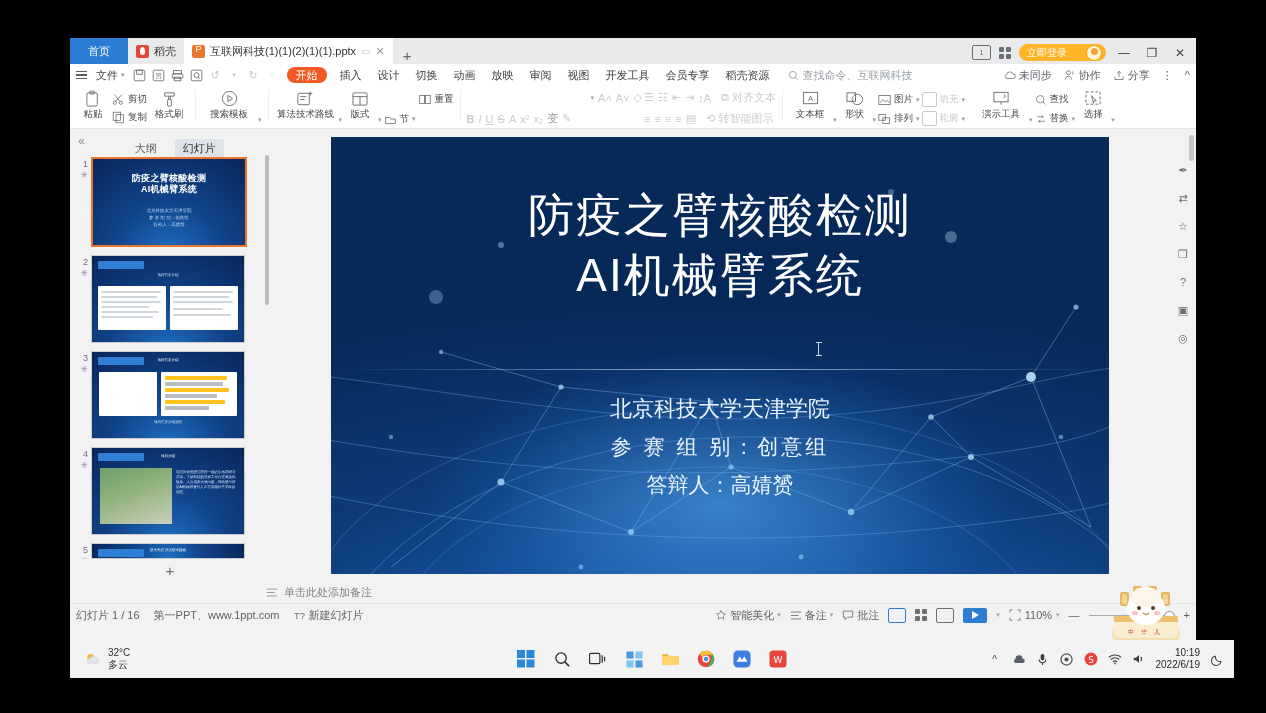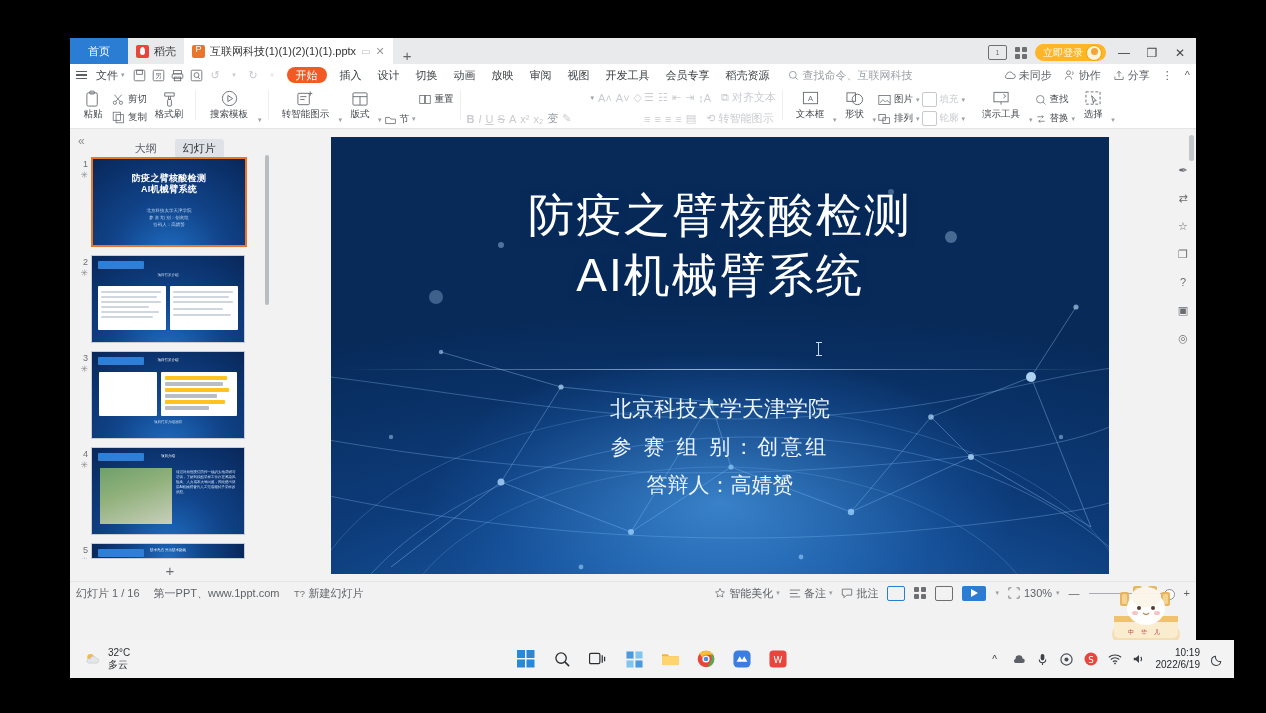--- a/index.html
+++ b/index.html
@@ -17,21 +17,21 @@
   .tb-ico.orange{background:#e8762c;}
   .tb-ico.red:after{content:"";position:absolute;left:4px;top:2.5px;width:5px;height:8px;background:#fff;border-radius:50% 50% 50% 50%/60% 60% 40% 40%;}
   .tb-ico.orange:after{content:"P";position:absolute;left:0;top:-1px;width:13px;text-align:center;font-size:9px;color:#fff;}
   .tb-x{color:#999;font-size:11px;cursor:default;}
   .tb-mon{color:#bbb;font-size:10px;}
   .tb-plus{font-size:15px;color:#666;padding:0 10px;}
   .tb-right{margin-left:auto;display:flex;align-items:center;gap:8px;padding:0 6px 3px 0;}
   .ic-box{width:17px;height:13px;border:1px solid #6d7073;border-radius:2px;font-size:7px;color:#6d7073;display:flex;align-items:center;justify-content:center;}
   .ic-grid{display:grid;grid-template-columns:5px 5px;grid-template-rows:5px 5px;gap:2px;}
   .ic-grid i{background:#6d7073;display:block;border-radius:1px;}
-  .login-pill{height:17px;border-radius:9px;background:#ffb528;color:#fff;font-size:10px;display:flex;align-items:center;padding:0 4px 0 8px;gap:3px;}
+  .login-pill{height:17px;border-radius:9px;background:#ffb528;color:#fff;font-size:10px;display:flex;align-items:center;padding:0 4px 0 8px;gap:19px;}
   .login-av{width:14px;height:14px;border-radius:50%;background:#fff4d6;border:1px solid #f0a500;position:relative;}
   .login-av:after{content:"";position:absolute;left:3.5px;top:2.5px;width:7px;height:7px;border-radius:50%;background:#f2a33c;}
   .win-btn{font-size:12px;color:#444;width:20px;text-align:center;}
 
   
   .menubar{height:22px;background:#fff;display:flex;align-items:center;font-size:11px;color:#42464b;padding:0 6px;gap:0;}
   .mb-hamb{display:inline-flex;flex-direction:column;gap:2px;margin-right:4px;}
   .mb-hamb i{width:11px;height:1.5px;background:#5a5f66;display:block;}
   .mb-file{display:flex;align-items:center;gap:3px;padding:0 5px;}
   .mb-caret{font-size:7px;color:#9aa0a6;}
@@ -320,21 +320,21 @@
       <div class="rbig" style="width:62px">
         <span class="gi">
           <svg width="19" height="18" viewBox="0 0 20 19">
               <rect x="2" y="3.5" width="12" height="12" rx="1" fill="none" stroke="#6b6f74"></rect>
               <line x1="4.5" y1="7" x2="11" y2="7" stroke="#6b6f74"></line>
               <line x1="4.5" y1="10" x2="9" y2="10" stroke="#6b6f74"></line>
               <line x1="15" y1="1.5" x2="15" y2="6" stroke="#6b6f74"></line>
               <line x1="12.8" y1="3.7" x2="17.2" y2="3.7" stroke="#6b6f74"></line>
             </svg>
         </span>
-        <span class="lb">转智能图示</span>
+        <span class="lb">算法技术路线</span>
       </div>
       <span class="mb-caret" style="align-self:flex-end;padding-bottom:2px">▾</span>
     </div>
 
     <div class="rgrp">
       <div class="rbig" style="width:32px">
         <span class="gi">
           <svg width="18" height="16" viewBox="0 0 19 17">
               <rect x="2" y="2" width="15" height="13" rx="1" fill="none" stroke="#6b6f74"></rect>
               <line x1="2" y1="6" x2="17" y2="6" stroke="#6b6f74"></line>
@@ -683,20 +683,28 @@
         </div>
       <div class="rt">
           <span>▣</span>
         </div>
       <div class="rt">
           <span>◎</span>
         </div>
     </div>
   </div>
 
+  <div class="notes">
+    <svg width="12" height="11" viewBox="0 0 14 12">
+        <line x1="1" y1="2" x2="13" y2="2" stroke="#8a8f94"></line>
+        <line x1="1" y1="6" x2="10" y2="6" stroke="#8a8f94"></line>
+        <line x1="1" y1="10" x2="13" y2="10" stroke="#8a8f94"></line>
+      </svg>
+    <span>单击此处添加备注</span>
+  </div>
 
   <div class="statusbar">
     <span>幻灯片 1 / 16</span>
     <span>第一PPT、www.1ppt.com</span>
     <span style="display:flex;align-items:center;gap:3px">
       <svg width="12" height="11" viewBox="0 0 14 12">
           <text x="0" y="10" font-size="11" fill="#6b6f74">T?</text>
         </svg>
       <span>新建幻灯片</span>
     </span>
@@ -731,21 +739,21 @@
           <i></i>
           <i></i>
         </span>
       <span class="vbtn"></span>
       <span class="sb-play"></span>
       <span class="mb-caret">▾</span>
       <span style="display:flex;align-items:center;gap:4px">
         <svg width="12" height="12" viewBox="0 0 14 14">
             <path d="M1 4V1h3M13 4V1h-3M1 10v3h3M13 10v3h-3" fill="none" stroke="#6b6f74"></path>
           </svg>
-        <span>130%</span>
+        <span>110%</span>
         <span class="mb-caret">▾</span>
       </span>
       <span><span>—</span></span>
       <span class="zoomtrack">
           <span class="zoomknob"></span>
         </span>
       <span><span>+</span></span>
     </div>
   </div>
 

